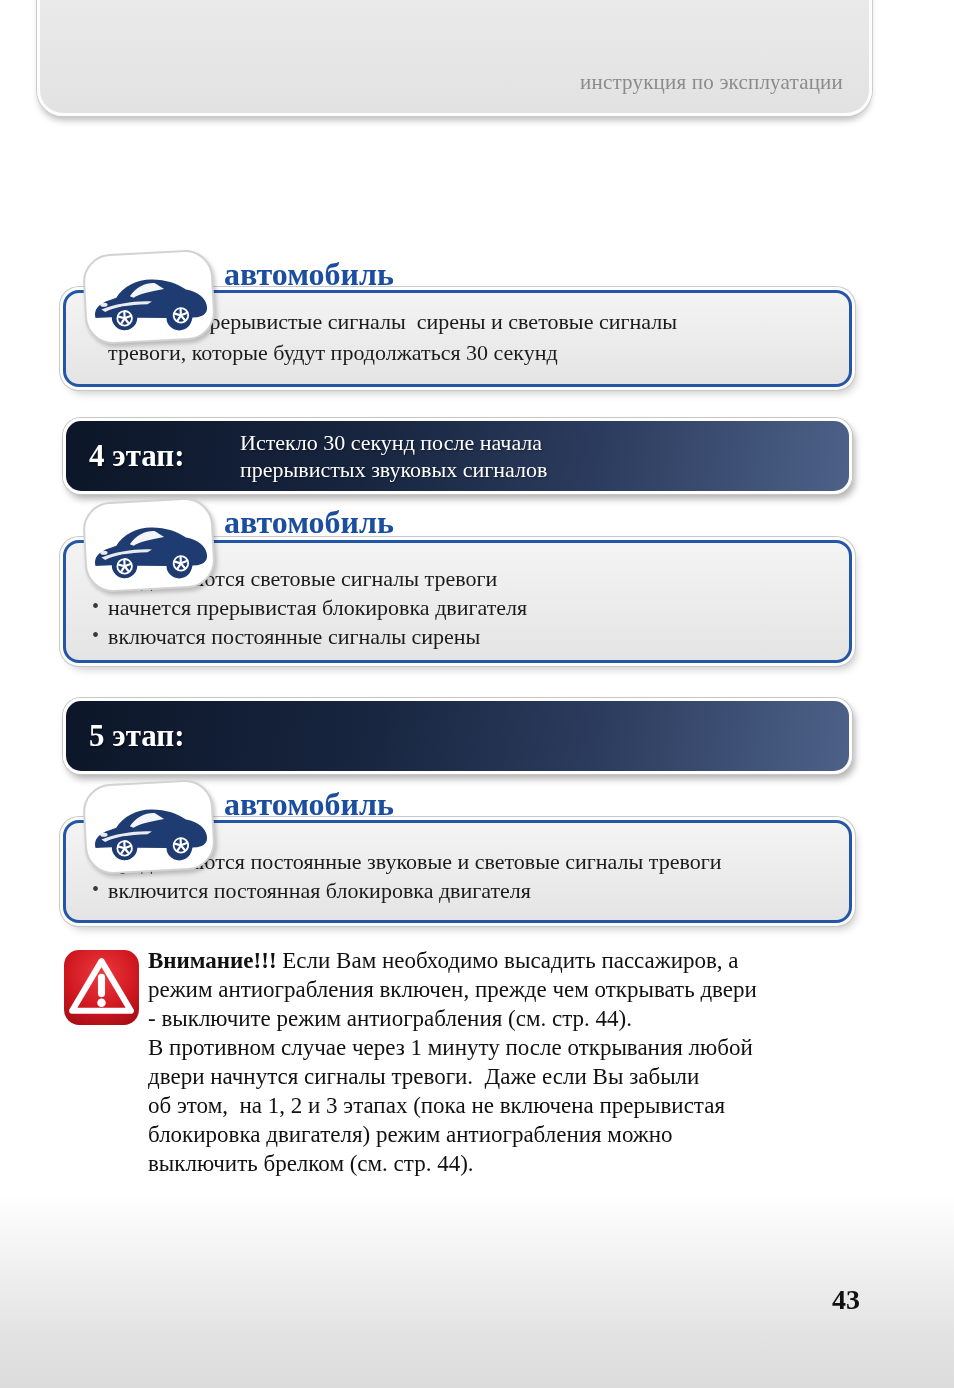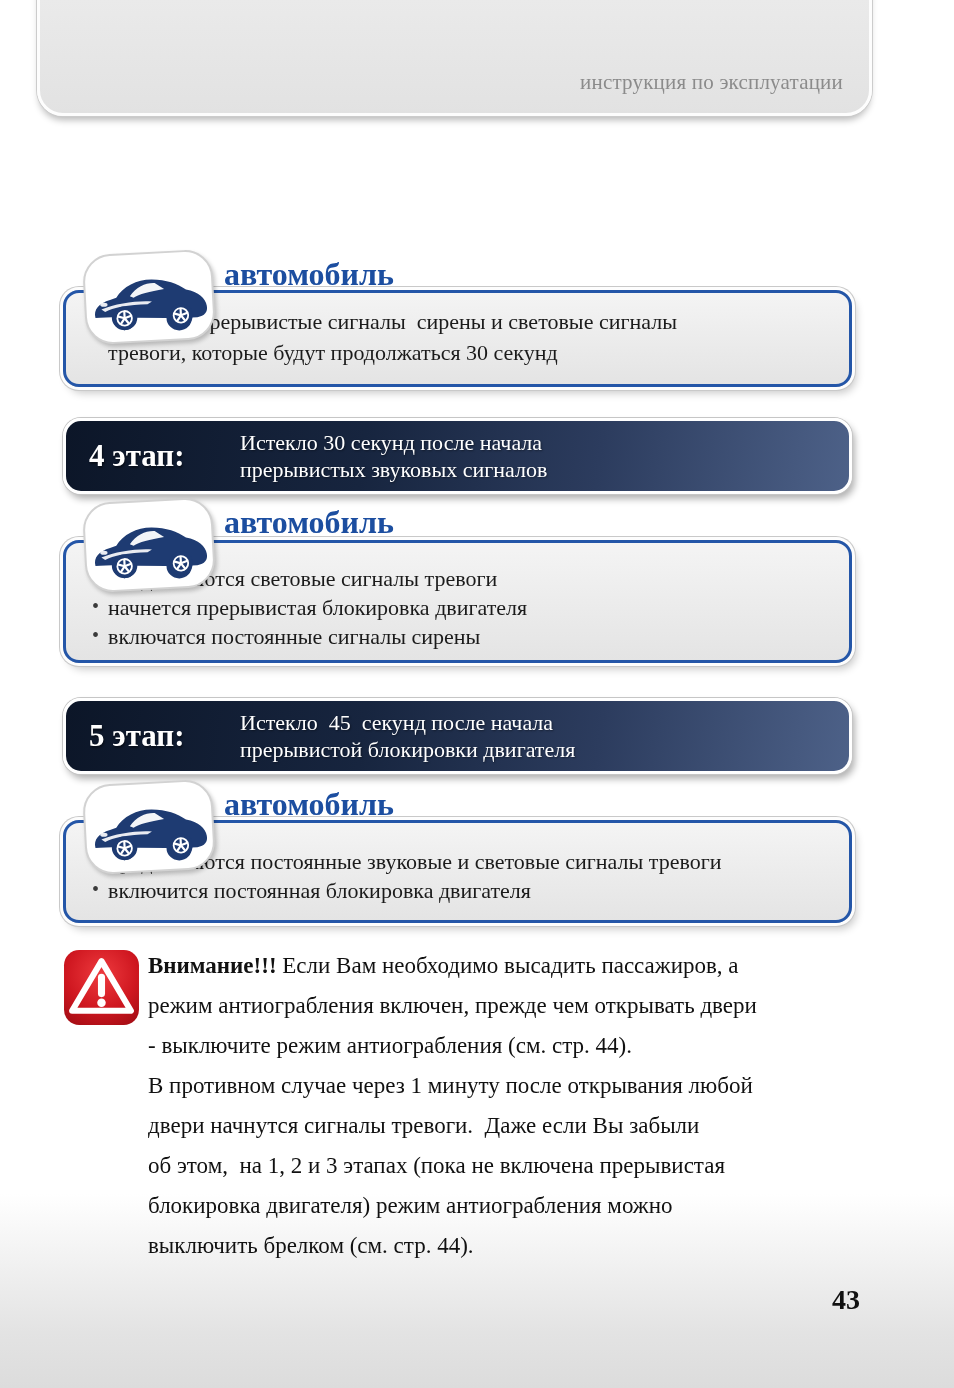--- a/index.html
+++ b/index.html
@@ -84,21 +84,21 @@
   .box-1 .bullets li{line-height:31px;}
   .bullets li::before{
     content:"\2022";position:absolute;left:2px;top:-1px;
     font-size:20px;color:#3a3a3a;
   }
 
   
   .warning-icon{position:absolute;left:63px;top:949px;width:77px;height:77px;}
   .warning-text{
     position:absolute;left:148px;top:946px;width:716px;margin:0;
-    font-size:23px;line-height:40px;color:#111111;
+    font-size:23px;line-height:29px;color:#111111;
   }
   .warning-text strong{font-weight:bold;}
   .warning-text span{white-space:pre-wrap;}
 
   
   .page-number{
     position:absolute;left:812px;top:1284px;width:48px;
     font-size:28px;font-weight:bold;color:#111;text-align:right;
   }
 </style>
@@ -172,22 +172,20 @@
   <div class="content-box box-2">
     <ul class="bullets">
       <li>продолжаются световые сигналы тревоги</li>
       <li>начнется прерывистая блокировка двигателя</li>
       <li>включатся постоянные сигналы сирены</li>
     </ul>
   </div>
 
   <div class="stage-bar bar-5">
     <span class="stage-num">5 этап:</span>
-    <span class="stage-title">Истекло  45  секунд после начала
-прерывистой блокировки двигателя</span>
   </div>
   <div class="car-badge car-3">
     <svg viewBox="0 0 132 80">
         <use href="#car-art"></use>
       </svg>
   </div>
   <div class="car-label label-3">автомобиль</div>
   <div class="content-box box-3">
     <ul class="bullets">
       <li>продолжаются постоянные звуковые и световые сигналы тревоги</li>

